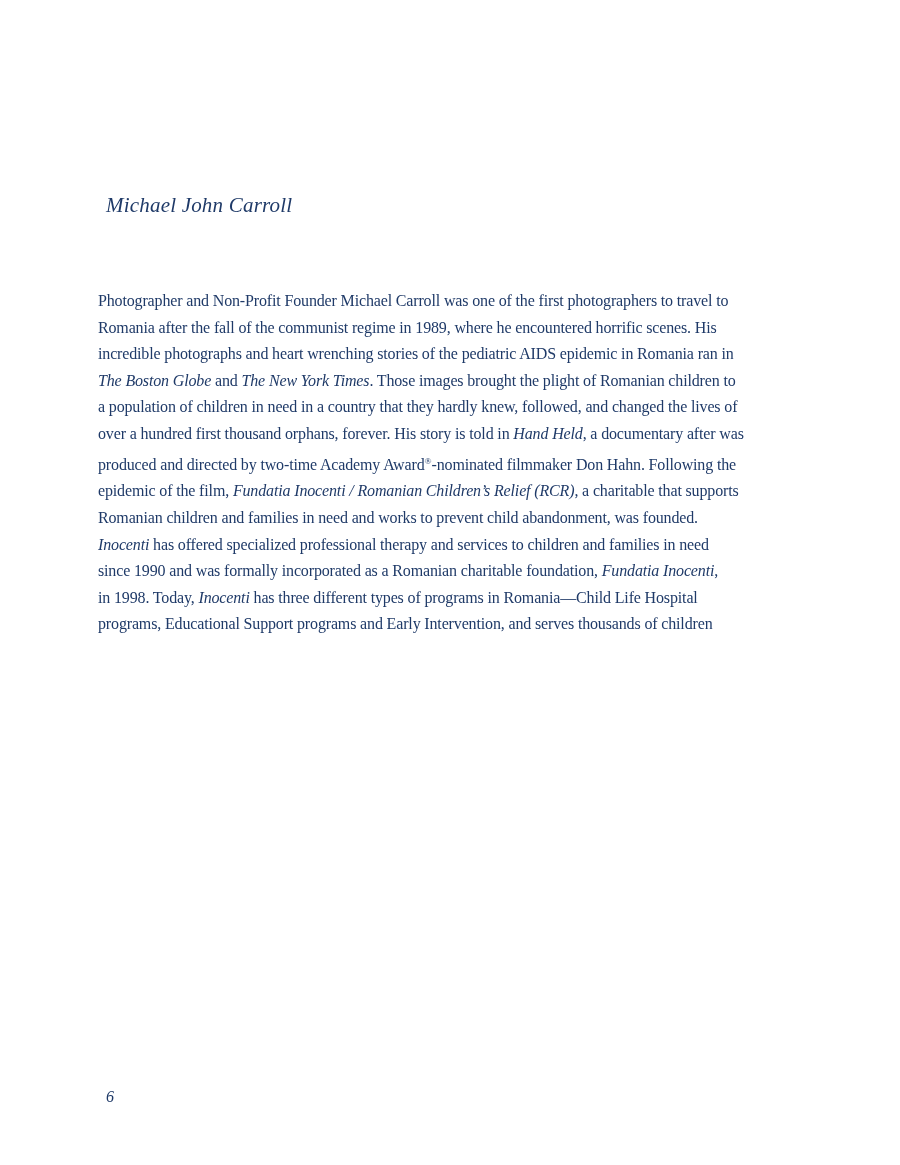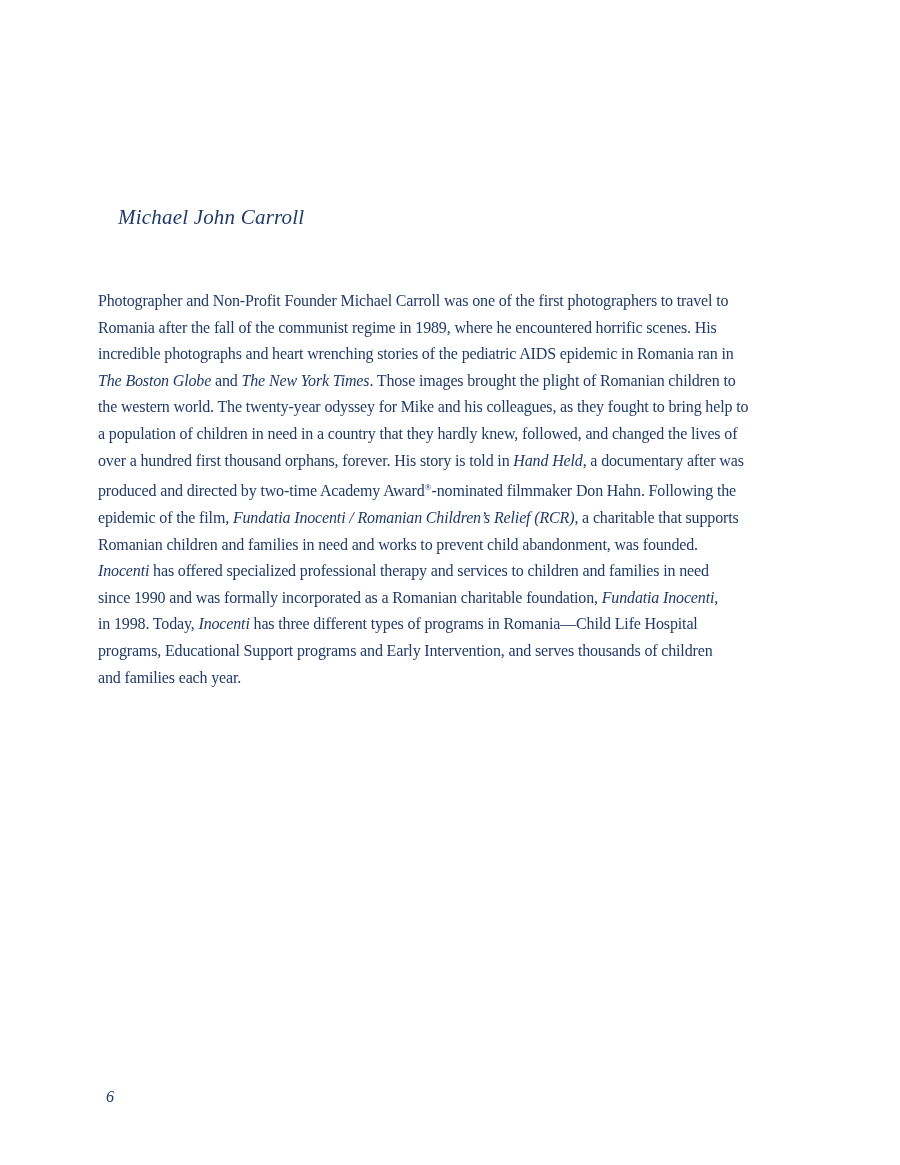--- a/index.html
+++ b/index.html
@@ -60,36 +60,34 @@
     font-size: 16px;
     line-height: 22px;
     font-style: italic;
   }
 </style>
 </head>
 <body style="color: rgb(31, 58, 104); background: rgb(255, 255, 255);">
 
 <div class="page">
 
-  <h1 class="doc-title" style="margin:12px; font-size:21px; font-weight:400;">Michael John Carroll</h1>
+  <h1 class="doc-title" style="margin:0; font-size:21px; font-weight:400;">Michael John Carroll</h1>
 
 
   <div class="body-text">
       <div class="line"><span>Photographer and Non-Profit Founder Michael Carroll was one of the first photographers to travel to</span></div>
       <div class="line"><span>Romania after the fall of the communist regime in 1989, where he encountered horrific scenes. His</span></div>
       <div class="line"><span>incredible photographs and heart wrenching stories of the pediatric AIDS epidemic in Romania ran in</span></div>
       <div class="line"><span class="it">The Boston Globe</span><span> and </span><span class="it">The New York Times</span><span>. Those images brought the plight of Romanian children to</span></div>
-      <div class="line"><span>the western world. The twenty-year odyssey for Mike and his colleagues, as they fought to bring help to</span></div>
       <div class="line"><span>a population of children in need in a country that they hardly knew, followed, and changed the lives of</span></div>
       <div class="line"><span>over a hundred first thousand orphans, forever. His story is told in </span><span class="it">Hand Held</span><span>, a documentary after was</span></div>
       <div class="line"><span>produced and directed by two-time Academy Award</span><span class="sup">®</span><span>-nominated filmmaker Don Hahn. Following the</span></div>
       <div class="line"><span>epidemic of the film, </span><span class="it">Fundatia Inocenti / Romanian Children’s Relief (RCR)</span><span>, a charitable that supports</span></div>
       <div class="line"><span>Romanian children and families in need and works to prevent child abandonment, was founded.</span></div>
       <div class="line"><span class="it">Inocenti</span><span> has offered specialized professional therapy and services to children and families in need</span></div>
       <div class="line"><span>since 1990 and was formally incorporated as a Romanian charitable foundation, </span><span class="it">Fundatia Inocenti</span><span>,</span></div>
       <div class="line"><span>in 1998. Today, </span><span class="it">Inocenti</span><span> has three different types of programs in Romania—Child Life Hospital</span></div>
       <div class="line"><span>programs, Educational Support programs and Early Intervention, and serves thousands of children</span></div>
-      <div class="line"><span>and families each year.</span></div>
     </div>
 
   <div class="page-number">6</div>
 
 </div>
 
 </body></html>

